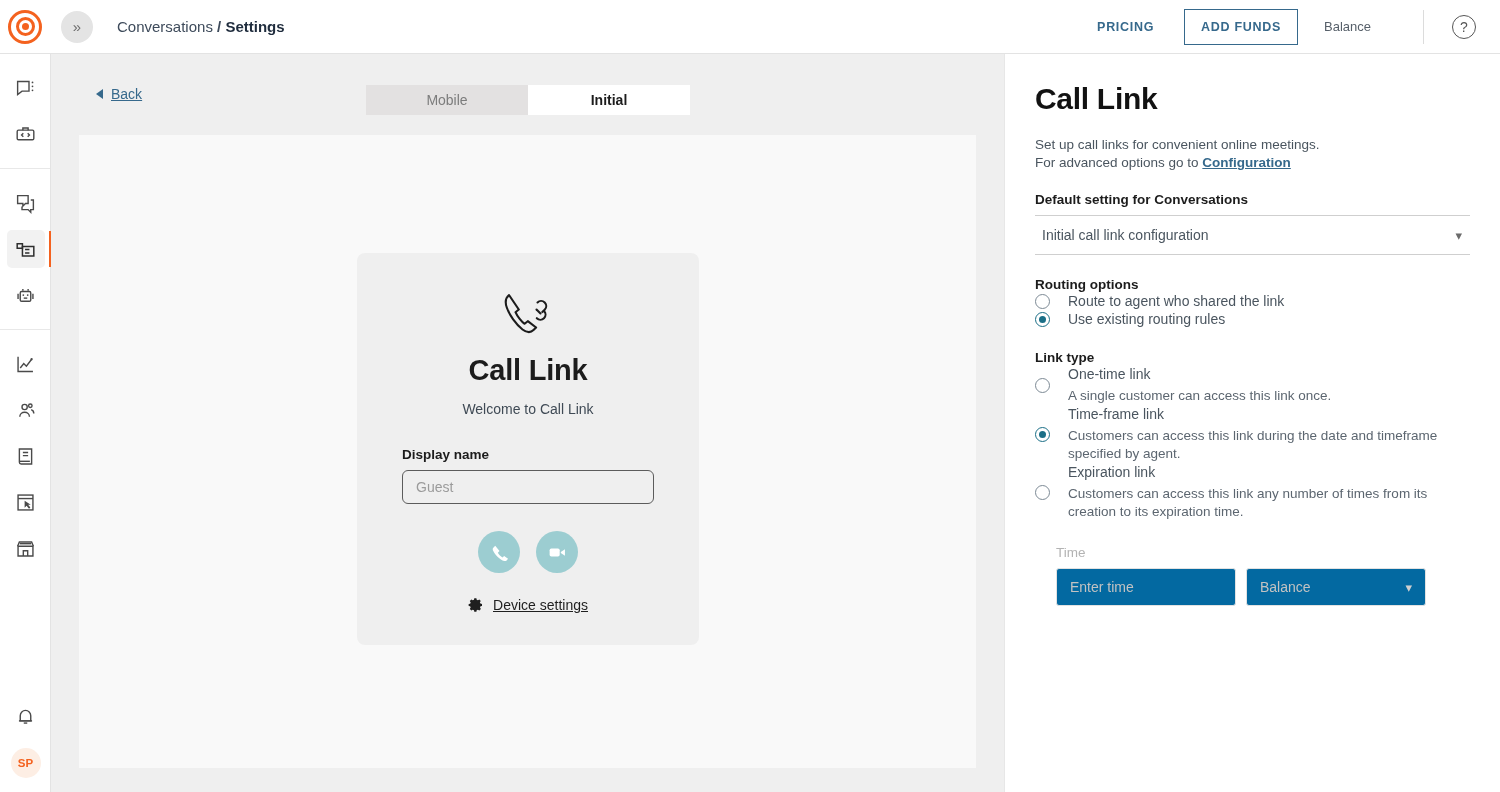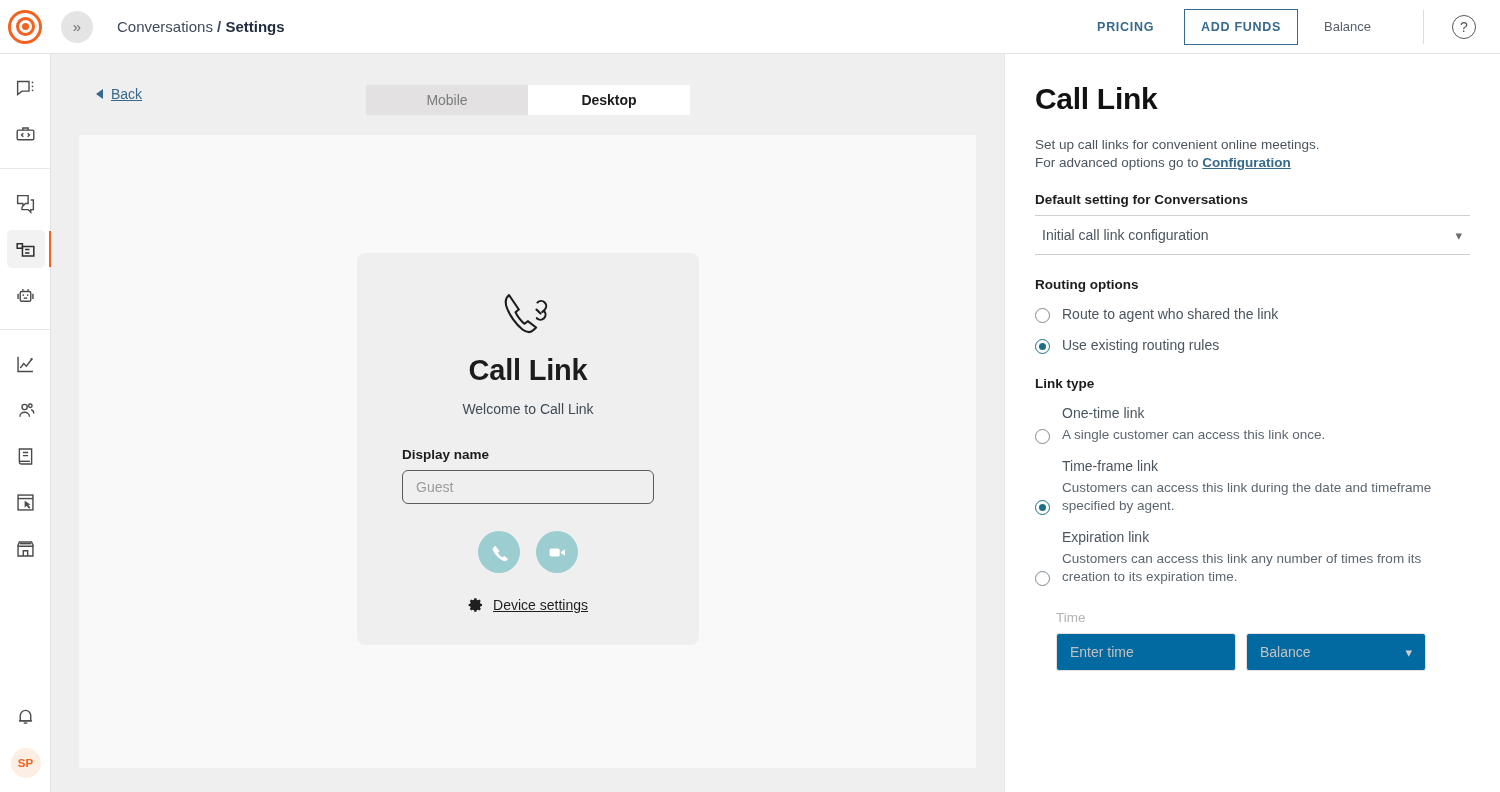--- a/index.html
+++ b/index.html
@@ -151,21 +151,21 @@
   .inline-link { color: #36698c; text-decoration: underline; font-weight: bold; cursor: pointer; }
   .side-label { margin-top: 20px; font-size: 13.5px; font-weight: bold; color: #1c1c1c; }
   .select-row {
     margin-top: 8px; height: 40px; border-top: 1px solid #cfcfcf; border-bottom: 1px solid #cfcfcf;
     display: flex; align-items: center; justify-content: space-between;
     font-size: 14px; color: #4a555f; padding: 0 8px 0 7px; cursor: pointer;
   }
   .chev { color: #6b6b6b; font-size: 13px; }
   .group-label { margin-top: 22px; font-size: 13.5px; font-weight: bold; color: #1c1c1c; }
 
-  .radio-row { display: flex; align-items: flex-end; margin-top: 13px; cursor: pointer; }
+  .radio-row { display: flex; align-items: center; cursor: pointer; gap: 6px; }
   .radio {
     width: 15px; height: 15px; border-radius: 50%; border: 1.6px solid #7d8a95;
     flex: 0 0 auto; margin-top: 1px;
     display: flex; align-items: center; justify-content: center; background: #fff;
   }
   .radio.checked { border-color: #1b6f87; }
   .radio.checked::after { content: ""; width: 7px; height: 7px; border-radius: 50%; background: #1b6f87; }
   .radio-text { margin-left: 12px; }
   .radio-title { font-size: 14px; color: #4a555f; line-height: 16px; }
   .radio-desc { font-size: 13.5px; color: #5c6670; line-height: 18px; margin-top: 4px; max-width: 415px; }
@@ -333,21 +333,21 @@
   <div class="main">
     <div class="main-head">
       <div class="back-link">
         <span class="tri-left"></span>
         <span class="back-label">Back</span>
       </div>
     </div>
 
     <div class="seg">
       <div class="seg-item">Mobile</div>
-      <div class="seg-item active">Desktop</div>
+      <div class="seg-item active">Initial</div>
     </div>
 
     <div class="canvas">
       <div class="preview-card">
 
         <div class="phone-link-icon">
           <svg width="56" height="50" viewBox="0 0 56 50" fill="none" stroke="#1c1c1c" stroke-width="2.1" stroke-linecap="round" stroke-linejoin="round">
             <path d="M9 5c-3.5 3-4.2 7-2.2 12.5C9.3 25 16 34.5 22.5 39.5c4.2 3.2 8 3.6 11 .6l2.6-2.6-8.3-6.3-3.2 2.6c-3-1.8-7.6-7.9-9.1-11.6l3.3-2.7z"></path>
             <path d="M37.5 12.5c2-2 5.2-2 7.2 0s2 5.2 0 7.2l-2.4 2.4"></path>
             <path d="M44 21c2 2 2 5.2 0 7.2s-5.2 2-7.2 0"></path>

